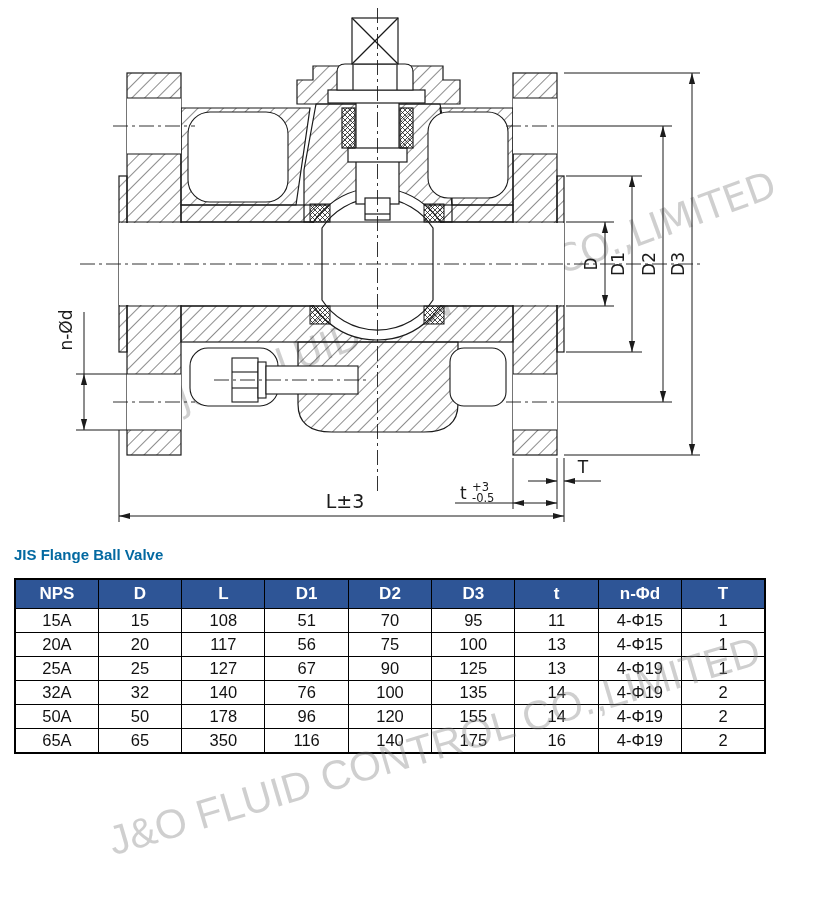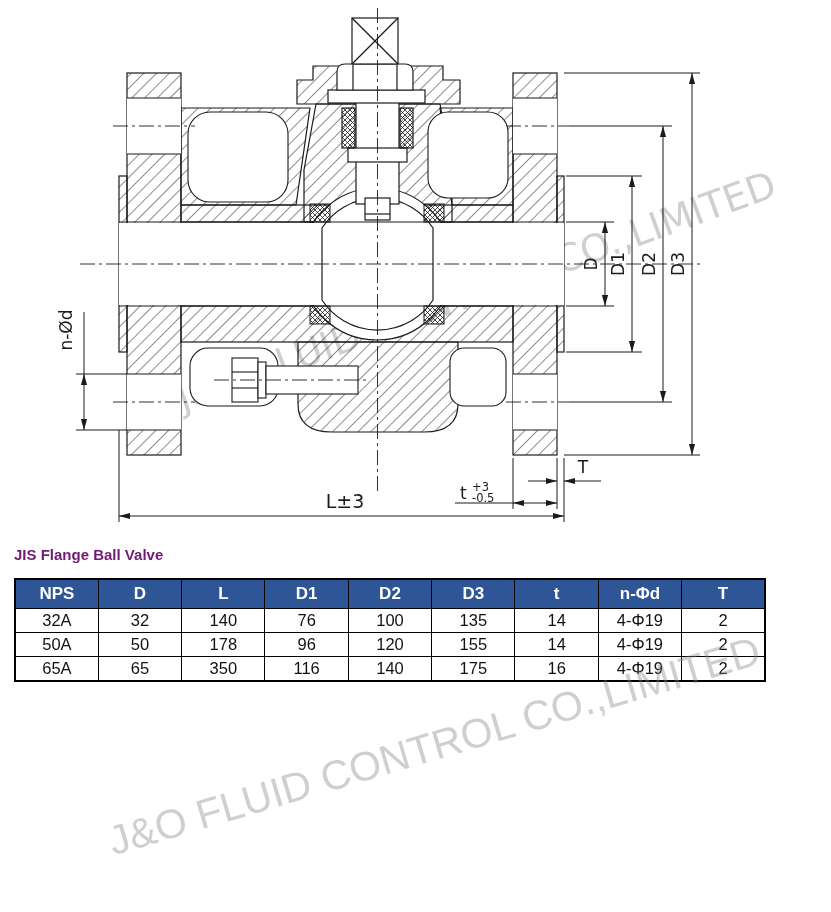--- a/index.html
+++ b/index.html
@@ -1,21 +1,21 @@
 <!DOCTYPE html>
 <html style="--hdr-bg: #2E5596; --hdr-tx: #FFFFFF; --wm: rgba(128,128,128,0.38);"><head>
 <meta charset="utf-8">
 <style>
   html,body{margin:0;padding:0;background:#fff;}
   .screen{position:relative;width:831px;height:912px;background:#ffffff;overflow:hidden;
           font-family:"Liberation Sans",sans-serif;color:#111;}
   svg{display:block;}
   svg text{font-family:"DejaVu Sans",sans-serif;fill:#1b1b1b;}
   .wm1{fill:var(--wm);font-weight:500;}
-  .page-title{position:absolute;left:14px;top:546px;font-size:15px;font-weight:bold;color:#701a75;}
+  .page-title{position:absolute;left:14px;top:546px;font-size:15px;font-weight:bold;color:#0369a1;}
   .spec-table{position:absolute;left:14px;top:578px;width:752px;border-collapse:collapse;
               table-layout:fixed;border:2px solid #000;text-align:center;}
   .spec-table th{background:var(--hdr-bg);color:var(--hdr-tx);font-weight:bold;font-size:17px;
                  height:28px;border:1.6px solid #000;padding:0;}
   .spec-table td{font-size:16.5px;height:23px;border:1.6px solid #000;padding:0;color:#111;
                  font-family:"Liberation Sans",sans-serif;}
   .wm2{position:absolute;left:103px;top:820px;font-size:41px;color:var(--wm);
        transform:rotate(-16.5deg);transform-origin:0 0;white-space:nowrap;
        pointer-events:none;font-weight:500;z-index:5;}
 </style>
@@ -204,20 +204,53 @@
           <th>D1</th>
           <th>D2</th>
           <th>D3</th>
           <th>t</th>
           <th>n-Φd</th>
           <th>T</th>
         </tr>
       </thead>
     <tbody>
         <tr>
+          <td>15A</td>
+          <td>15</td>
+          <td>108</td>
+          <td>51</td>
+          <td>70</td>
+          <td>95</td>
+          <td>11</td>
+          <td>4-Φ15</td>
+          <td>1</td>
+        </tr>
+        <tr>
+          <td>20A</td>
+          <td>20</td>
+          <td>117</td>
+          <td>56</td>
+          <td>75</td>
+          <td>100</td>
+          <td>13</td>
+          <td>4-Φ15</td>
+          <td>1</td>
+        </tr>
+        <tr>
+          <td>25A</td>
+          <td>25</td>
+          <td>127</td>
+          <td>67</td>
+          <td>90</td>
+          <td>125</td>
+          <td>13</td>
+          <td>4-Φ19</td>
+          <td>1</td>
+        </tr>
+        <tr>
           <td>32A</td>
           <td>32</td>
           <td>140</td>
           <td>76</td>
           <td>100</td>
           <td>135</td>
           <td>14</td>
           <td>4-Φ19</td>
           <td>2</td>
         </tr>

